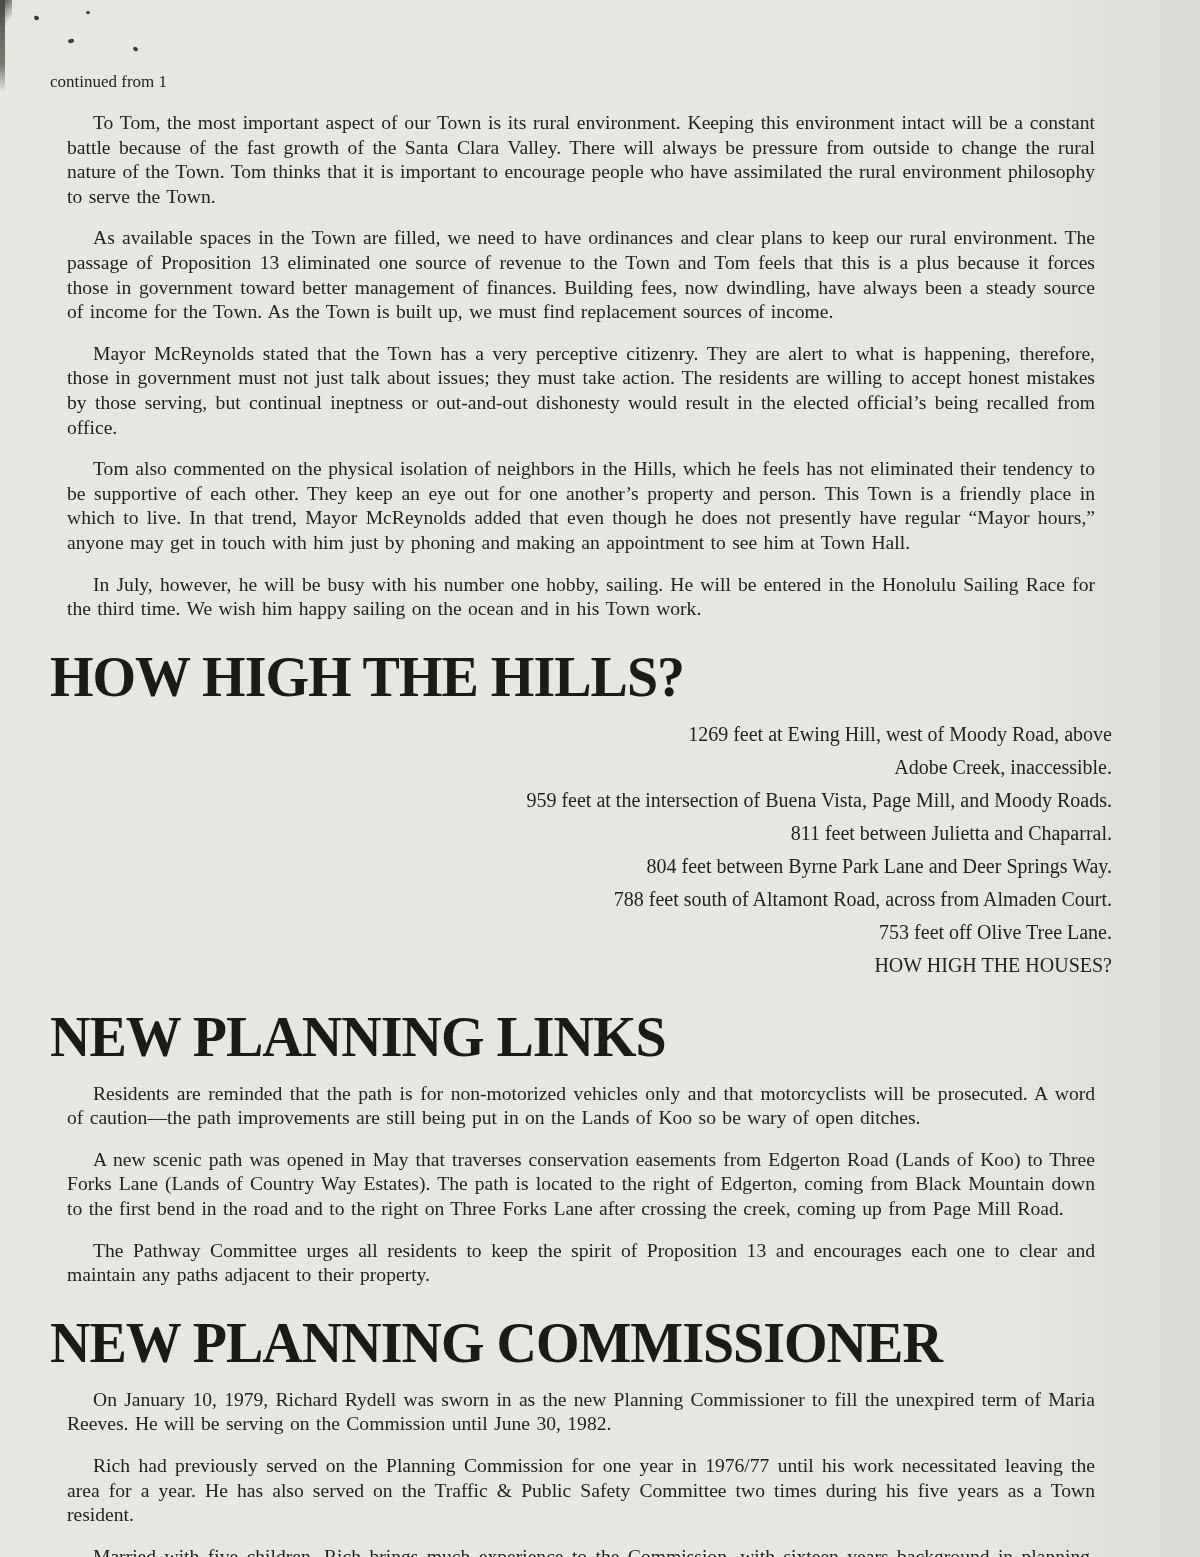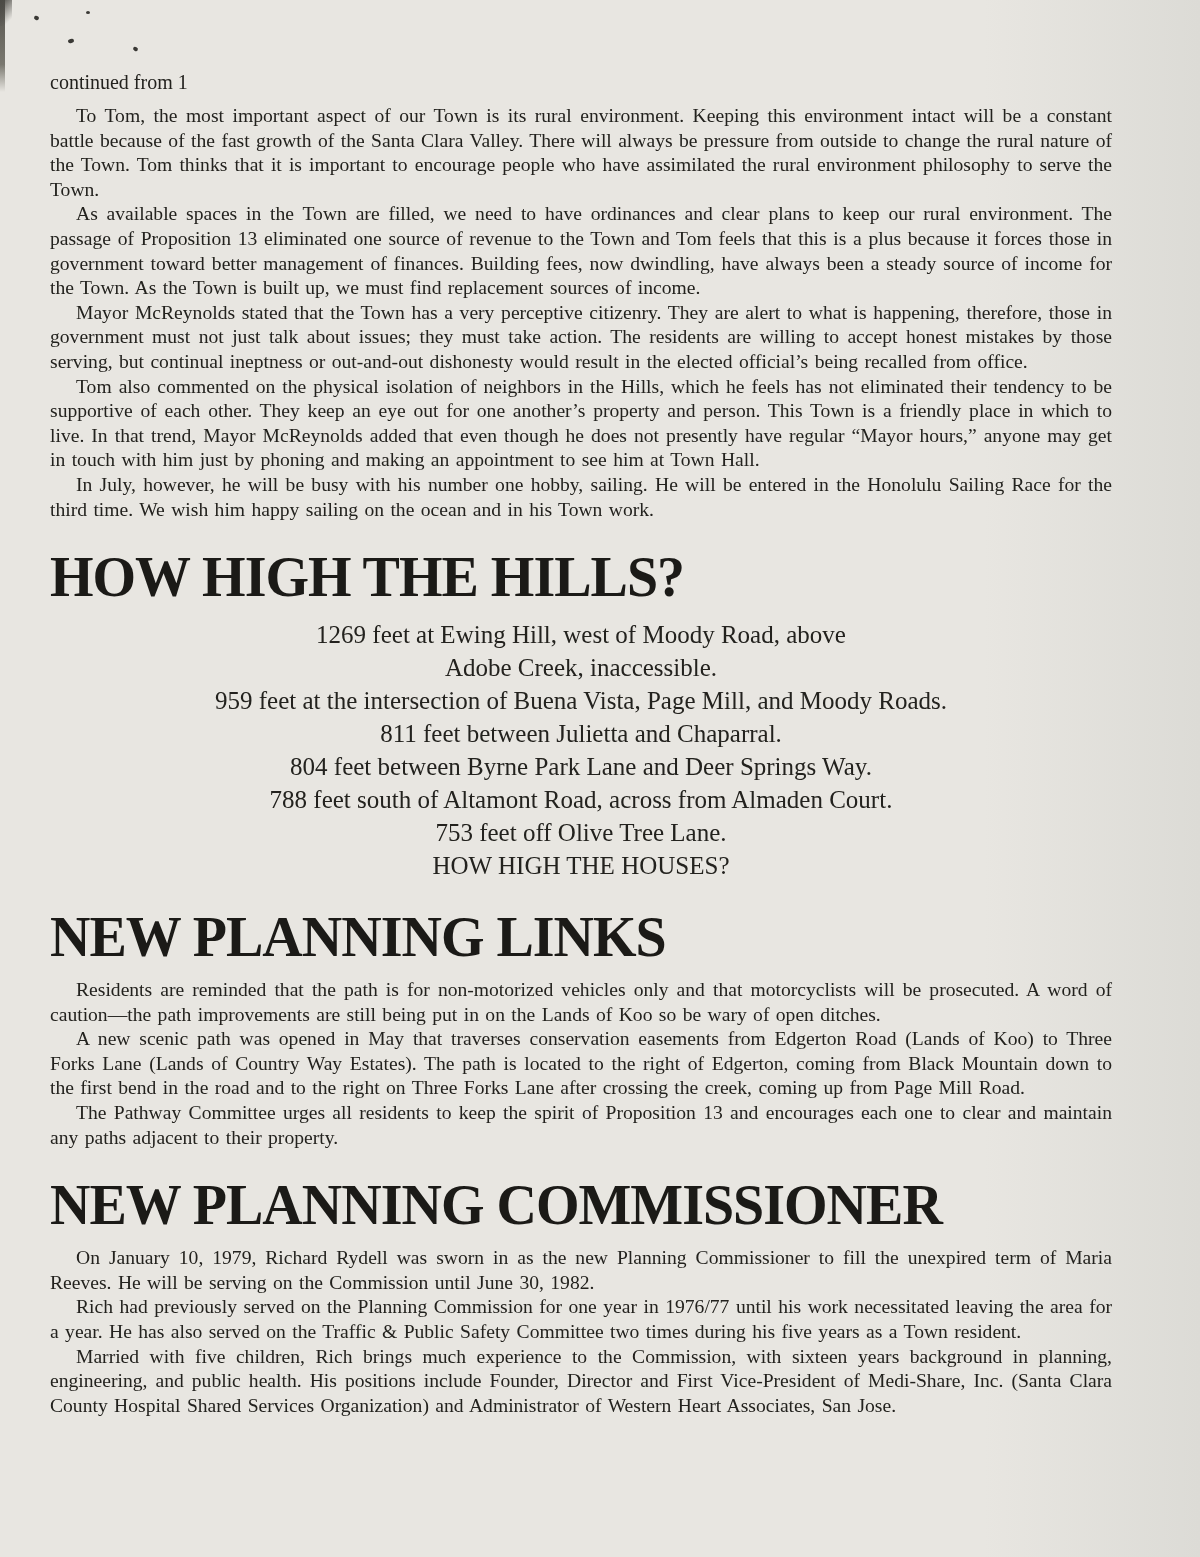--- a/index.html
+++ b/index.html
@@ -18,48 +18,48 @@
     font-family: "Liberation Serif", serif;
     color: var(--ink);
   }
   .content {
     position: absolute;
     left: 50px;
     top: 70px;
     width: 1062px;
   }
   .continued {
-    font-size: 20px;
+    font-size: 17px;
     line-height: 24px;
     margin: 0 0 10px 0;
   }
   p.body-par {
     font-size: 19.6px;
     line-height: 24.6px;
     text-align: justify;
     text-indent: 26px;
-    margin: 0;
+    margin: 17px;
     word-spacing: 1.5px;
   }
   h1.section-heading {
     font-size: 56px;
     line-height: 1.0;
     font-weight: bold;
     letter-spacing: -1px;
     color: var(--heading-ink);
     margin: 27px 0 13px 0;
     transform-origin: left center;
     transform: scaleY(1.02);
   }
   h1.planning { }
   .hills-list p {
-    font-size: 25px;
+    font-size: 20px;
     line-height: 33px;
     margin: 0;
-    text-align: center;
+    text-align: right;
   }
   .speck {
     position: absolute;
     background: #3a3935;
     border-radius: 50%;
   }
   .edge-strip {
     position: absolute;
     left: 0; top: 0;
     width: 5px; height: 92px;

